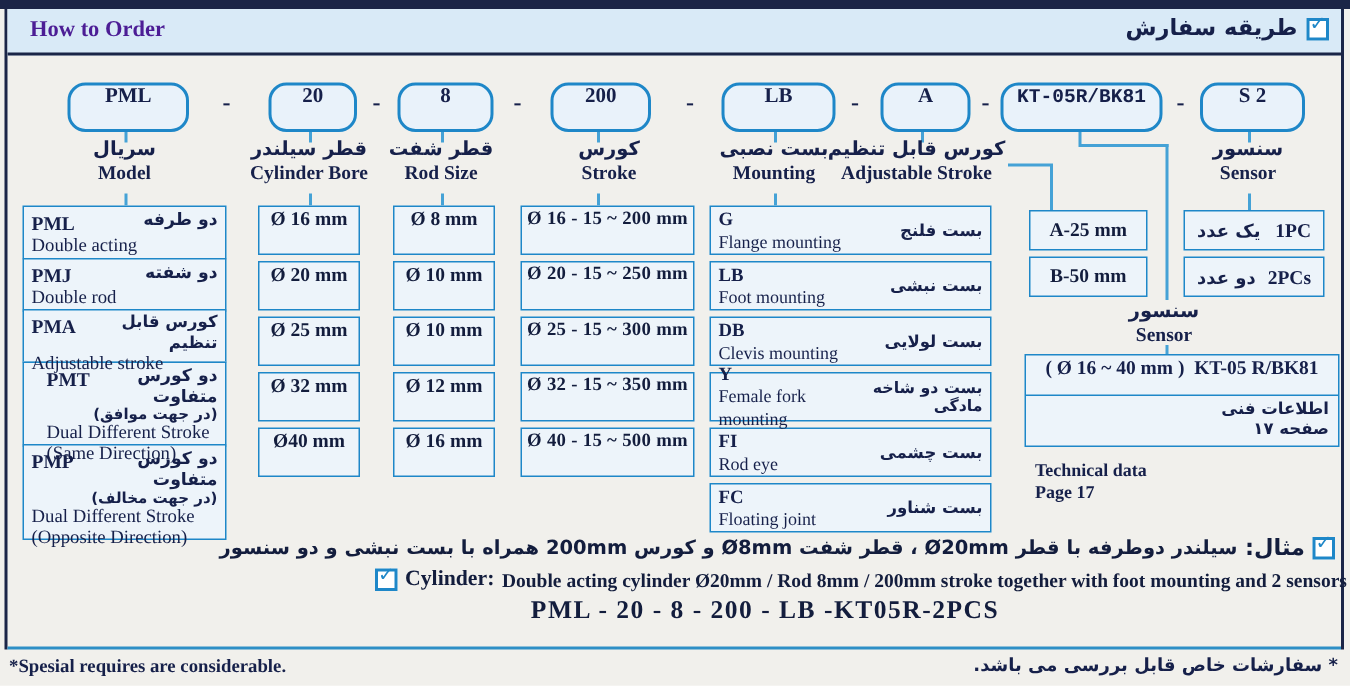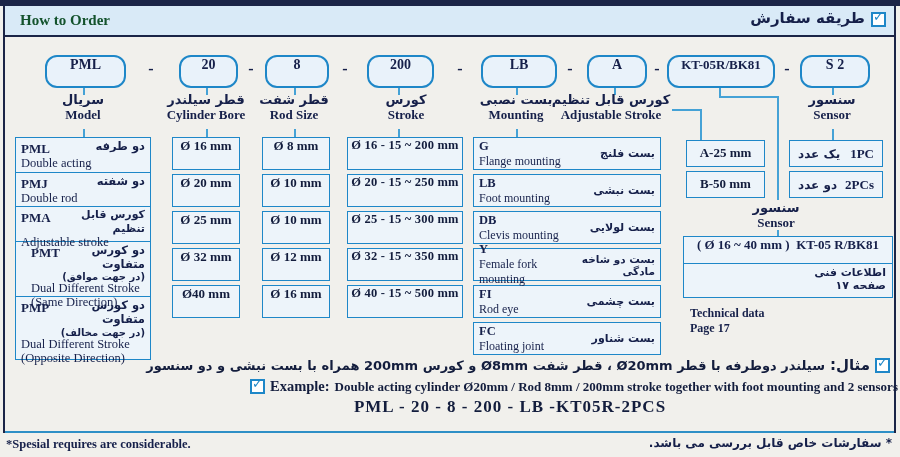--- a/index.html
+++ b/index.html
@@ -2,21 +2,21 @@
 <html><head>
 <meta charset="utf-8">
 <style>
   html,body{margin:0;padding:0;}
   .page{position:relative;width:900px;height:457px;background:#f1f0ec;overflow:hidden;
         font-family:"Liberation Serif",serif;color:#16204a;}
   .topbar{position:absolute;left:0;top:0;width:900px;height:6px;background:#1b2547;}
   .frame-l{position:absolute;left:3px;top:6px;width:2px;height:427px;background:#1b2547;}
   .frame-r{position:absolute;left:894px;top:6px;width:2px;height:427px;background:#1b2547;}
   .headband{position:absolute;left:5px;top:6px;width:889px;height:29px;background:#d9eaf7;border-bottom:2px solid #1b2547;}
-  .h-en{position:absolute;left:20px;top:12px;font:bold 15px "Liberation Serif",serif;color:#14532d;}
+  .h-en{position:absolute;left:20px;top:12px;font:bold 15px "Liberation Serif",serif;color:#4c1d95;}
   .h-fa{position:absolute;right:14px;top:9px;direction:rtl;font:bold 15px "DejaVu Sans",sans-serif;color:#16204a;display:flex;align-items:flex-end;gap:6px;}
   .chk{display:inline-block;width:11px;height:11px;border:2px solid #1e87c8;background:#fff;position:relative;flex:none;}
   .chk::after{content:"✓";position:absolute;left:0px;top:-5px;color:#1e87c8;font:bold 13px "DejaVu Sans",sans-serif;}
   .codebox{position:absolute;top:55px;height:29px;border:2px solid #1e87c8;border-radius:12px;background:#e9f2fa;
            text-align:center;line-height:29px;font:bold 14px "Liberation Serif",serif;color:#16204a;}
   .sep{position:absolute;top:60px;width:10px;text-align:center;font:bold 16px "Liberation Serif",serif;color:#16204a;}
   .vline,.hline{position:absolute;background:#45a2d6;}
   .vline{width:2px;} .hline{height:2px;}
   .collabel{position:absolute;text-align:center;line-height:1.2;}
   .collabel .lfa{font:bold 13px "DejaVu Sans",sans-serif;direction:rtl;}
@@ -81,21 +81,21 @@
   <div class="codebox" style="left:179px;width:55px;">20</div>
   <div class="sep" style="left:246px;">-</div>
   <div class="codebox" style="left:265px;width:60px;">8</div>
   <div class="sep" style="left:340px;">-</div>
   <div class="codebox" style="left:367px;width:63px;">200</div>
   <div class="sep" style="left:455px;">-</div>
   <div class="codebox" style="left:481px;width:72px;">LB</div>
   <div class="sep" style="left:565px;">-</div>
   <div class="codebox" style="left:587px;width:56px;">A</div>
   <div class="sep" style="left:652px;">-</div>
-  <div class="codebox" style="left:667px;width:104px;font-size:13px;">KT-05R/BK81</div>
+  <div class="codebox" style="left:667px;width:104px;font-size:13px;font-family:Liberation Mono, monospace;">KT-05R/BK81</div>
   <div class="sep" style="left:782px;">-</div>
   <div class="codebox" style="left:800px;width:66px;">S 2</div>
 
   <div class="vline" style="left:83px;top:88px;height:7px;"></div>
   <div class="vline" style="left:83px;top:129px;height:8px;"></div>
   <div class="vline" style="left:206px;top:88px;height:7px;"></div>
   <div class="vline" style="left:206px;top:129px;height:8px;"></div>
   <div class="vline" style="left:294px;top:88px;height:7px;"></div>
   <div class="vline" style="left:294px;top:129px;height:8px;"></div>
   <div class="vline" style="left:398px;top:88px;height:7px;"></div>
@@ -285,21 +285,21 @@
     </div>
   </div>
 
   <div class="ex-fa">
     <span class="chk"></span>
     <span class="exlab">مثال:</span>
     <span>سيلندر دوطرفه با قطر Ø20mm ، قطر شفت Ø8mm و كورس 200mm همراه با بست نبشی و دو سنسور</span>
   </div>
   <div class="ex-en">
     <span class="chk"></span>
-    <span class="exlab">Example:</span>
+    <span class="exlab">Cylinder:</span>
     <span>Double acting  cylinder  Ø20mm / Rod 8mm  /  200mm  stroke together with foot mounting and 2 sensors</span>
   </div>
   <div class="ex-code">PML - 20 - 8 - 200 - LB -KT05R-2PCS</div>
 
   <div class="botline"></div>
   <div class="foot-en">*Spesial requires are considerable.</div>
   <div class="foot-fa">* سفارشات خاص قابل بررسی می باشد.</div>
 
 </div>
 

